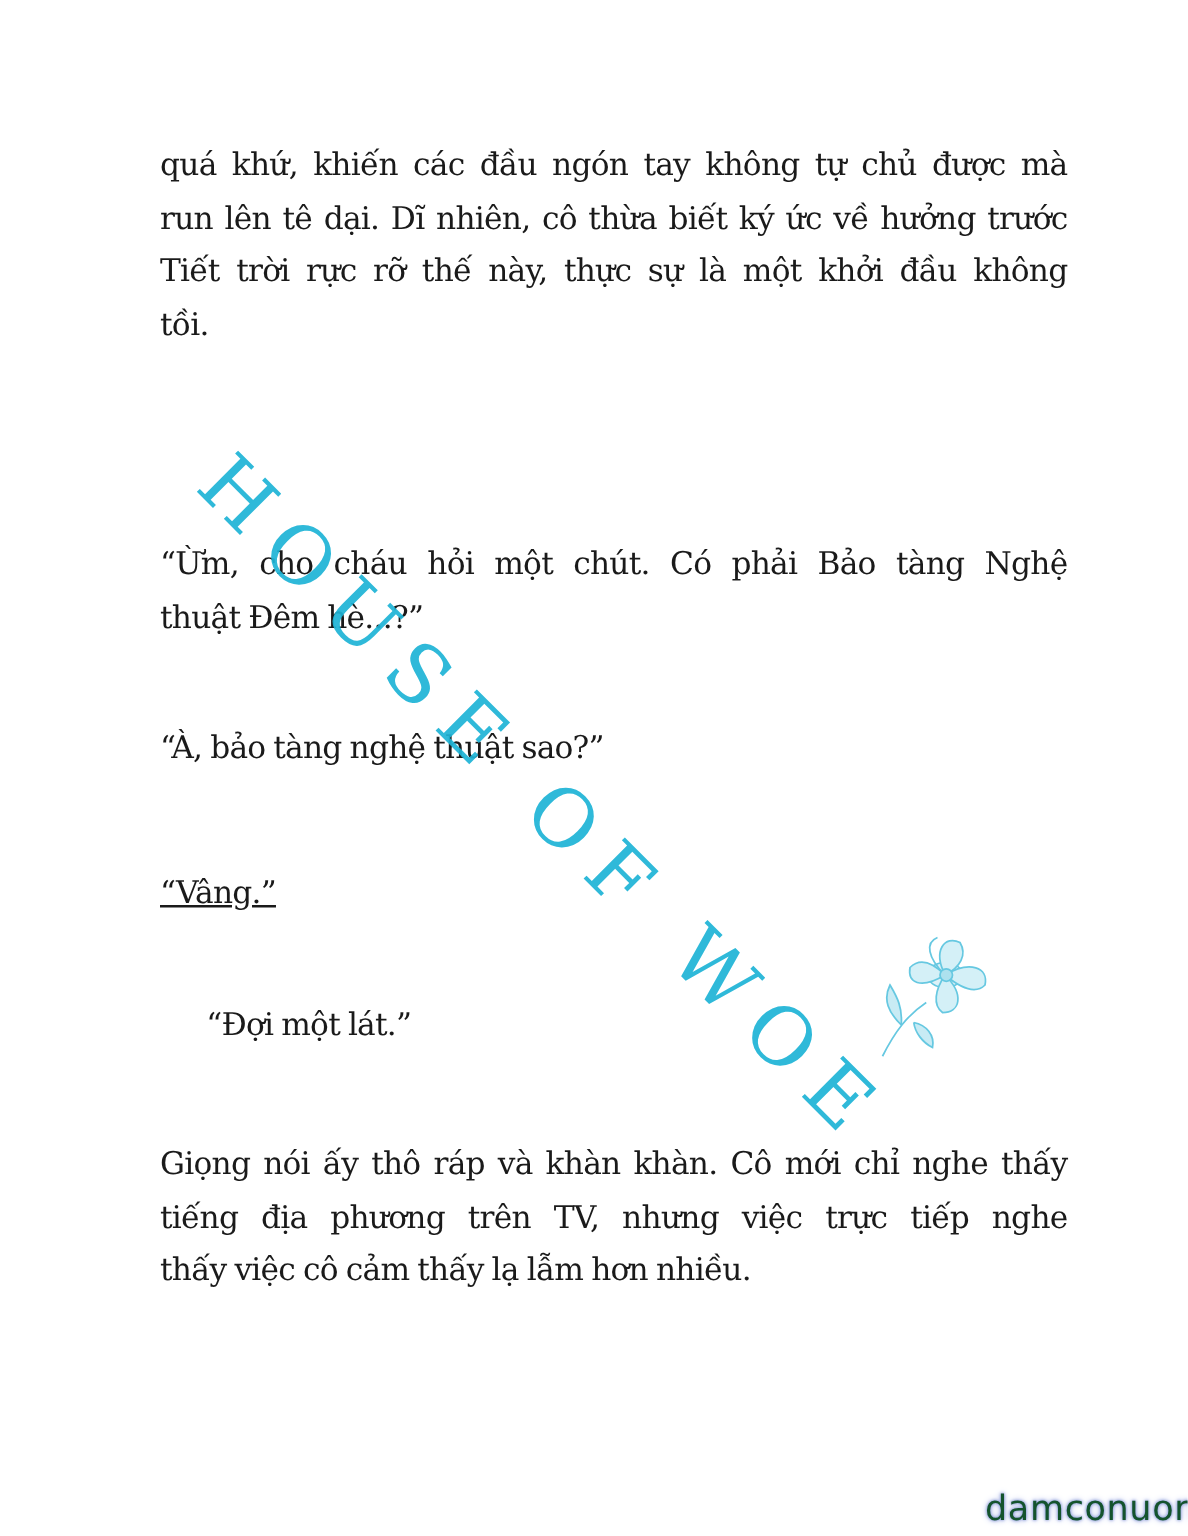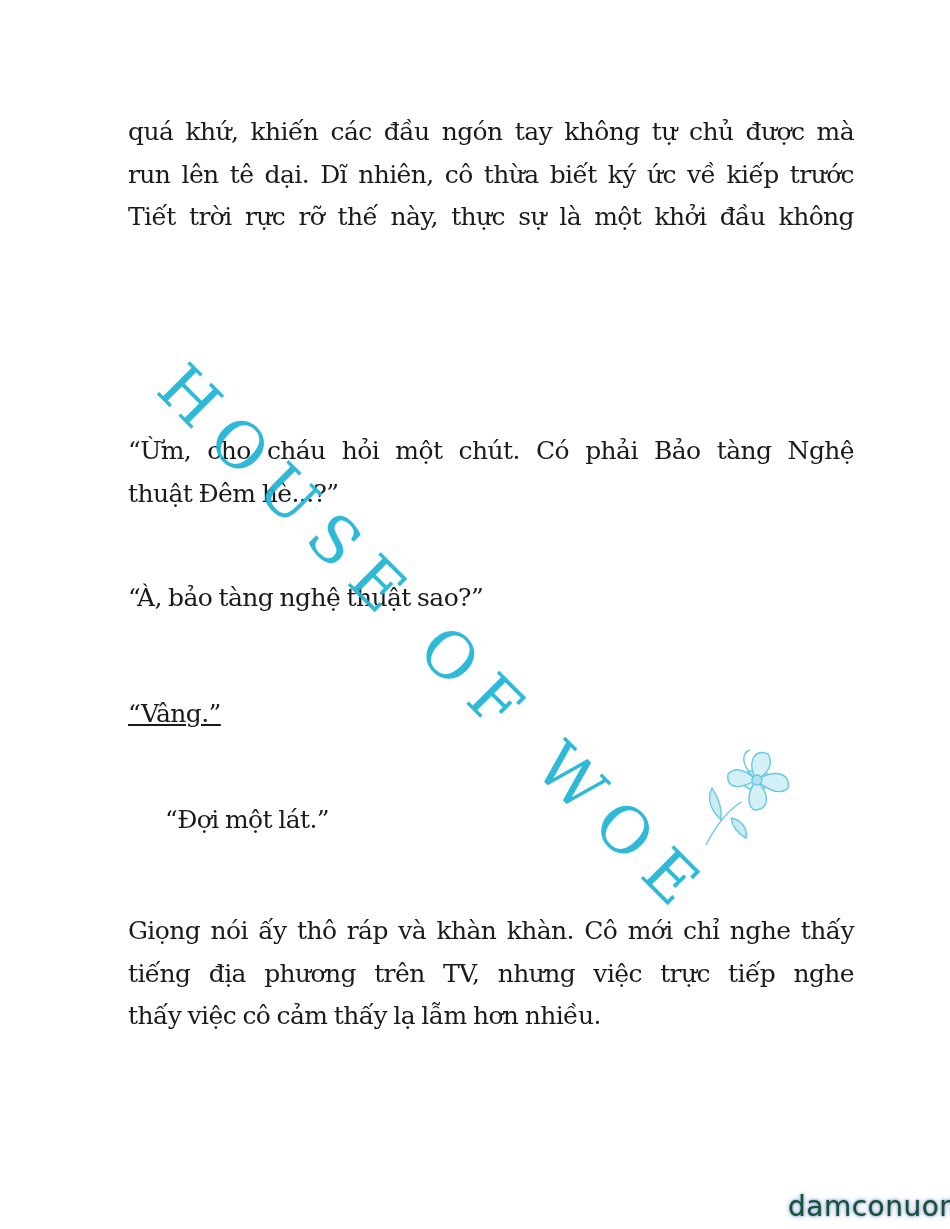--- a/index.html
+++ b/index.html
@@ -44,22 +44,23 @@
     letter-spacing: 0.5px;
   }
 </style>
 </head>
 <body>
 
 <div class="page">
 
   <div class="text-block" id="p1">
     <p class="last-justify">quá khứ, khiến các đầu ngón tay không tự chủ được mà</p>
-    <p class="last-justify">run lên tê dại. Dĩ nhiên, cô thừa biết ký ức về kiếp trước</p>
+    <p class="last-justify">run lên tê dại. Dĩ nhiên, cô thừa biết ký ức về hưởng trước</p>
     <p class="last-justify">Tiết trời rực rỡ thế này, thực sự là một khởi đầu không</p>
+    <p>tồi.</p>
   </div>
 
   <div class="text-block" id="p2">
     <p class="last-justify">“Ừm, cho cháu hỏi một chút. Có phải Bảo tàng Nghệ</p>
     <p>thuật Đêm hè...?”</p>
   </div>
 
   <div class="text-block" id="p3">
     <p>“À, bảo tàng nghệ thuật sao?”</p>
   </div>

